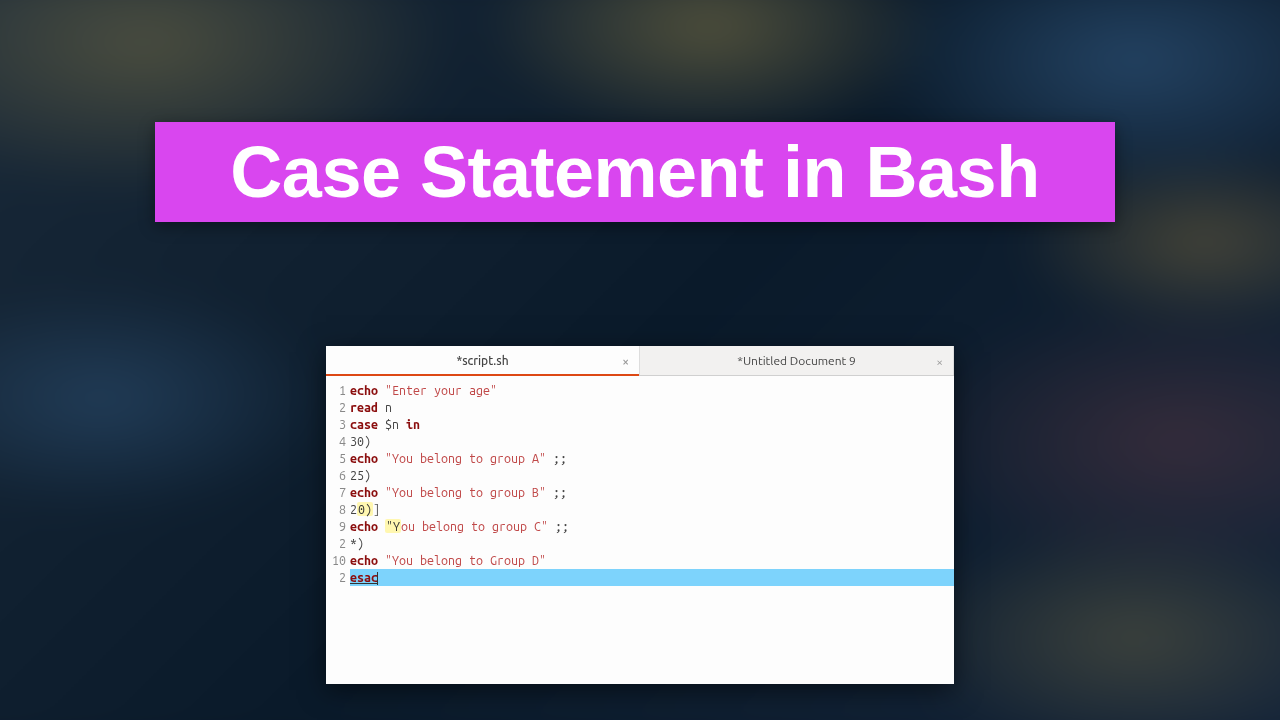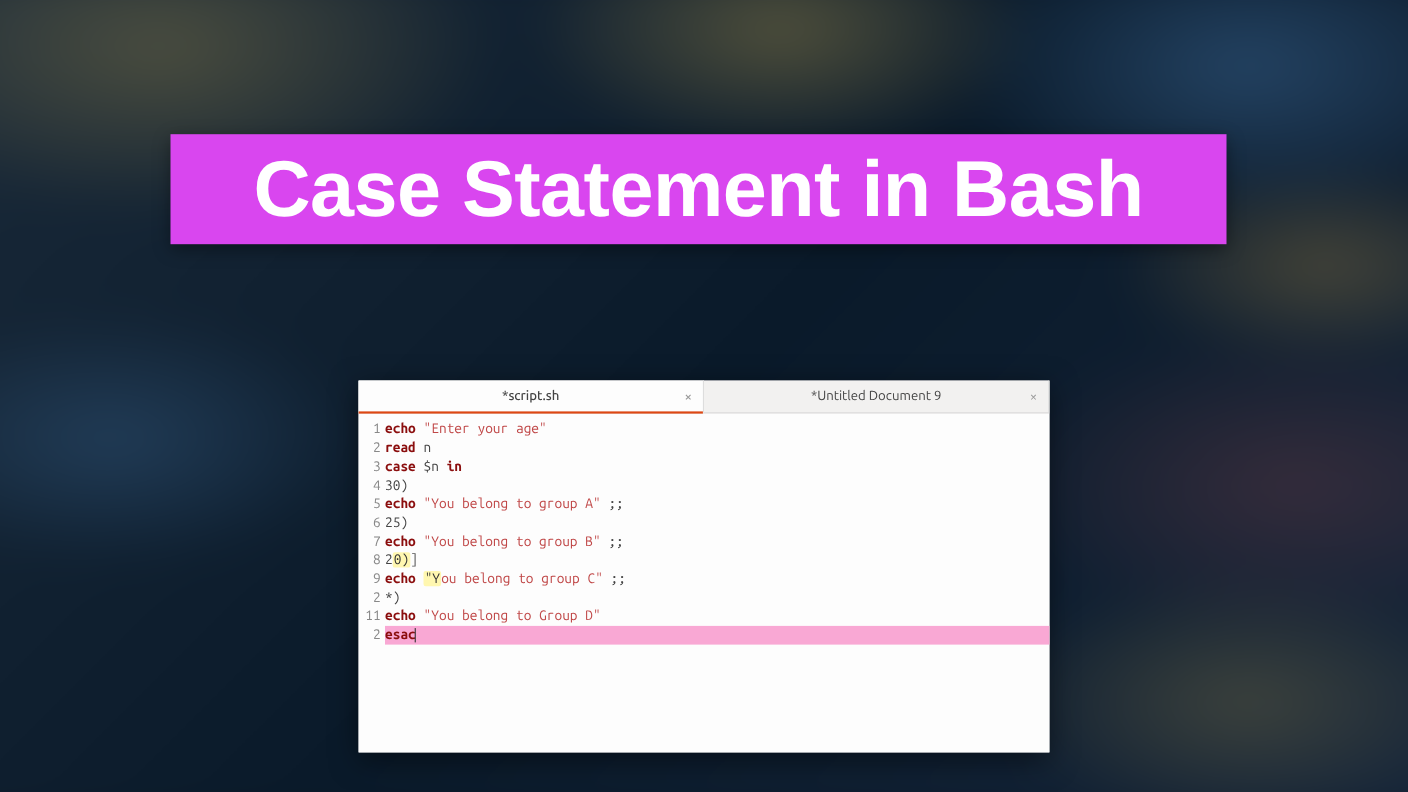--- a/index.html
+++ b/index.html
@@ -108,21 +108,21 @@
     user-select: none;
     min-width: 24px;
   }
   .code {
     padding: 6px 0;
     flex: 1;
     white-space: pre;
     color: #333;
   }
   .line { height: 17px; }
-  .line.current { background: #f9a8d4; }
+  .line.current { background: #7dd3fc; text-decoration: underline; }
   .kw { color: #8b0e0e; font-weight: bold; }
   .str { color: #c04848; }
   .op { color: #444; }
   .hl { background: #fff7b0; border-radius: 2px; padding: 0 1px; }
   .cursor-mark {
     display: inline-block;
     width: 1px;
     height: 13px;
     background: #333;
     vertical-align: middle;
@@ -154,18 +154,18 @@
         <div class="line">1</div>
         <div class="line">2</div>
         <div class="line">3</div>
         <div class="line">4</div>
         <div class="line">5</div>
         <div class="line">6</div>
         <div class="line">7</div>
         <div class="line">8</div>
         <div class="line">9</div>
         <div class="line">2</div>
-        <div class="line">11</div>
+        <div class="line">10</div>
         <div class="line">2</div>
       </div>
     <div class="code" id="code"><div class="line"><span class="kw">echo</span> <span class="str">"Enter your age"</span></div><div class="line"><span class="kw">read</span> <span class="op">n</span></div><div class="line"><span class="kw">case</span> <span class="op">$n </span><span class="kw">in</span></div><div class="line"><span class="op">30)</span></div><div class="line"><span class="kw">echo</span> <span class="str">"You belong to group A"</span> <span class="op">;;</span></div><div class="line"><span class="op">25)</span></div><div class="line"><span class="kw">echo</span> <span class="str">"You belong to group B"</span> <span class="op">;;</span></div><div class="line"><span class="op">2</span><span class="hl">0)</span><span style="color: rgb(85, 85, 85);">]</span></div><div class="line"><span class="kw">echo</span> <span class="hl">"Y</span><span class="str">ou belong to group C"</span> <span class="op">;;</span></div><div class="line"><span class="op">*)</span></div><div class="line"><span class="kw">echo</span> <span class="str">"You belong to Group D"</span></div><div class="line current"><span class="kw">esac</span><span class="cursor-mark"></span></div></div>
   </div>
 </div>
 
 </body></html>

